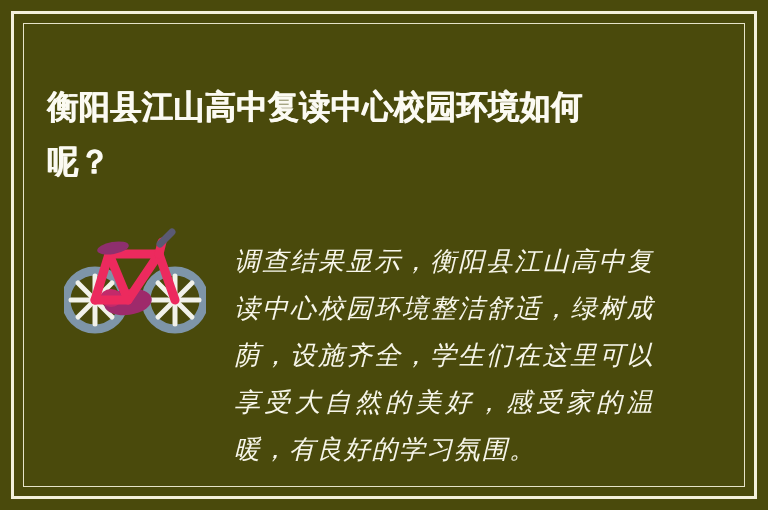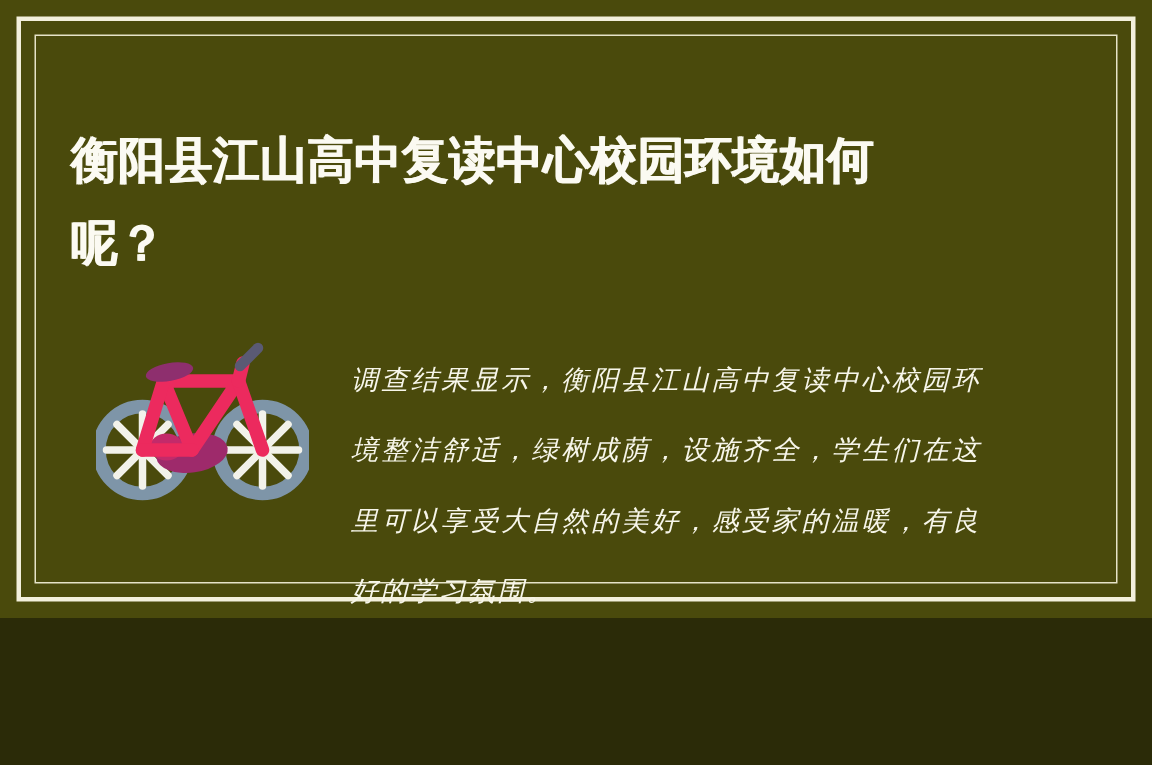--- a/index.html
+++ b/index.html
@@ -3,21 +3,21 @@
 <meta charset="utf-8">
 <style>
   html, body {
     margin: 0;
     padding: 0;
     background: #2b2b08;
   }
   #poster {
     position: relative;
     width: 768px;
-    height: 412px;
+    height: 510px;
     background: #4a4a0c;
     overflow: hidden;
     font-family: "Liberation Sans", "DejaVu Sans", sans-serif;
   }
   
   .frame-outer {
     position: absolute;
     left: 11px;
     top: 11px;
     right: 11px;
@@ -55,21 +55,21 @@
     white-space: pre-wrap;
   }
 
   
   .body-copy {
     position: absolute;
     left: 234px;
     top: 212px;
     width: 420px;
     color: #f7f6ea;
-    font-size: 18px;
+    font-size: 26px;
     line-height: 47px;
     letter-spacing: 1.5px;
     font-family: "DejaVu Serif", "Liberation Serif", serif;
     font-style: italic;
     text-align: justify;
     text-justify: inter-character;
   }
 
   
   .bike {

